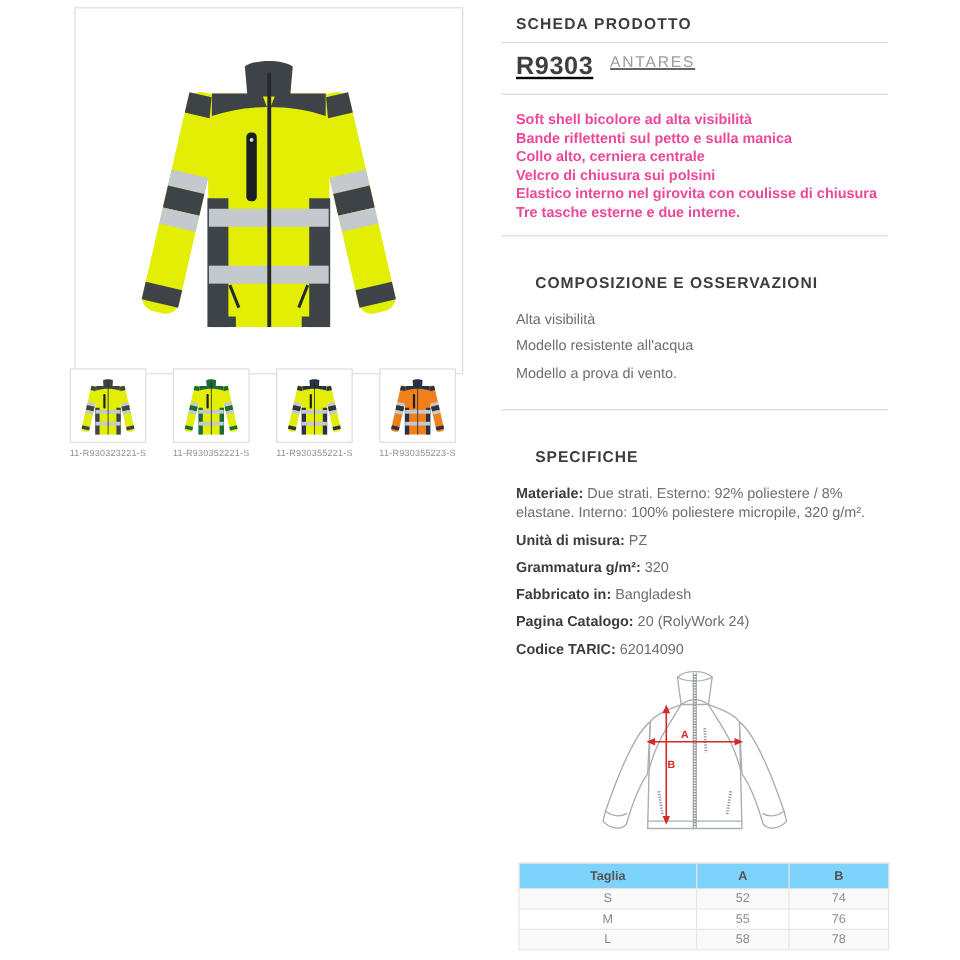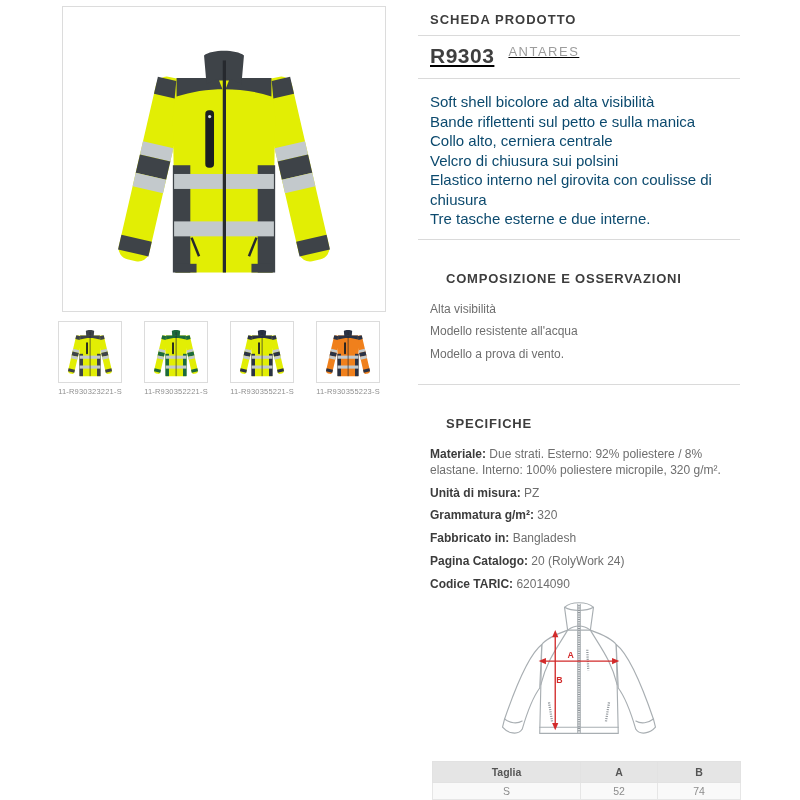--- a/index.html
+++ b/index.html
@@ -7,60 +7,60 @@
     width:800px;height:800px;position:relative;background:#ffffff;
     font-family:"Liberation Sans",sans-serif;overflow:hidden;
     -webkit-font-smoothing:antialiased;
   }
   
   .main-img-box{
     position:absolute;left:62px;top:6px;width:322px;height:304px;
     border:1px solid #dcdcdc;background:#fff;
     display:flex;align-items:center;justify-content:center;
   }
-  .thumbs-row{position:absolute;left:47px;top:321px;display:flex;}
+  .thumbs-row{position:absolute;left:47px;top:307px;display:flex;}
   .thumb-cell{width:86px;display:flex;flex-direction:column;align-items:center;}
   .thumb-box{
     width:62px;height:60px;border:1px solid #dcdcdc;background:#fff;
     display:flex;align-items:center;justify-content:center;cursor:pointer;
   }
   .thumb-caption{
     font-size:7.5px;color:#8f8f8f;margin-top:4px;white-space:nowrap;letter-spacing:.2px;
   }
   
   .right-col{position:absolute;left:418px;top:0;width:322px;}
   .divider{border-bottom:1px solid #dadada;}
   .sec{padding-left:12px;padding-right:2px;}
   .sheet-title{
     font-size:13px;font-weight:bold;color:#3d3d3d;letter-spacing:1px;
     padding:12px 0 8px 12px;
   }
   .product-line{display:flex;align-items:flex-start;padding:8px 0 10px 12px;text-decoration:underline;}
   .product-code{font-size:21px;font-weight:bold;color:#3f3f3f;letter-spacing:.5px;}
   .product-name{font-size:13px;color:#9c9c9c;letter-spacing:1.5px;margin-left:14px;}
   .desc-block{padding:13px 0 10px 12px;}
-  .desc-line{font-size:15px;color:#0c4a6e;line-height:1.3;margin:0;}
+  .desc-line{font-size:12px;color:#ec4899;line-height:1.3;margin:0;font-weight:bold;}
   .sec-heading{
     font-size:13px;font-weight:bold;color:#3d3d3d;letter-spacing:.8px;
     margin:16px;padding-top:15px;
   }
   .comp-block{padding-bottom:21px;}
   .comp-first{font-size:12px;color:#6e6e6e;line-height:1.32;margin:12px 0 0 0;}
   .comp-line{font-size:12px;color:#6e6e6e;line-height:1.32;margin:7px 0 0 0;}
   .spec-item{font-size:12px;color:#6e6e6e;line-height:1.32;margin:7px 0 0 0;}
   .spec-item:first-of-type{}
   .spec-label{font-weight:bold;color:#3c3c3c;}
   .diagram-wrap{text-align:center;margin-top:3px;}
   
   .size-table{
     width:293px;margin:6px 0 0 14px;border-collapse:collapse;font-size:10.5px;
     table-layout:fixed;
   }
   .size-table th{
-    font-weight:bold;color:#555;background:#e5e5e5;border:1px solid #e2e2e2;
+    font-weight:bold;color:#555;background:#7dd3fc;border:1px solid #e2e2e2;
     padding:4px 2px;text-align:center;
   }
   .size-table td{
     color:#8c8c8c;text-align:center;border:1px solid #e6e6e6;padding:2px;
   }
   .size-table tbody tr:nth-child(odd){background:#f9f9f9;}
   .col-taglia{width:143px;}.col-a{width:72px;}.col-b{width:78px;}
 </style>
 </head>
 <body>

